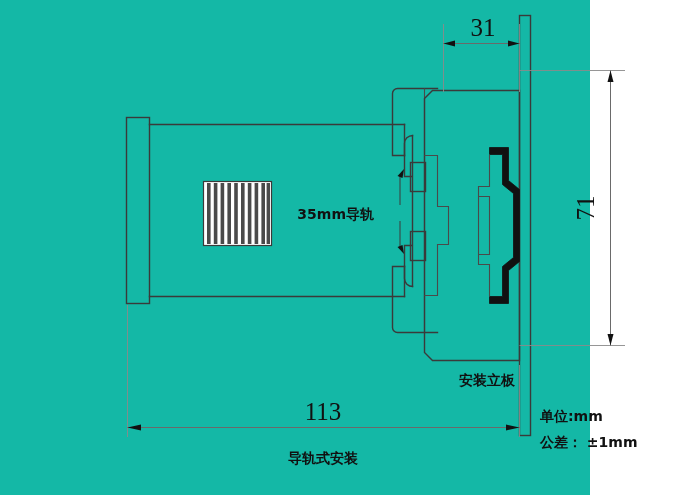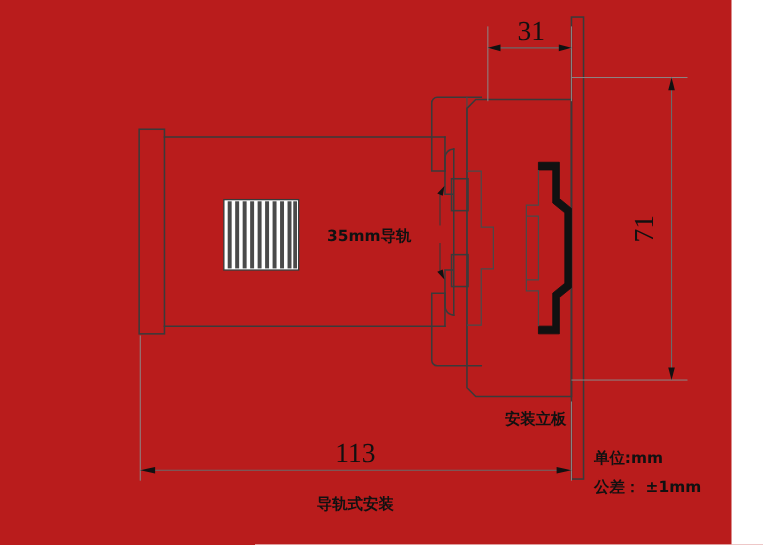--- a/index.html
+++ b/index.html
@@ -8,23 +8,23 @@
     background: #ffffff;
   }
   body {
     width: 700px;
     height: 495px;
     font-family: "Liberation Sans", sans-serif;
     overflow: hidden;
   }
   #drawing-root {
     position: relative;
-    width: 665px;
+    width: 590px;
     height: 495px;
-    background: #b91c1c;
+    background: #14b8a6;
   }
   svg.drawing {
     display: block;
     width: 700px;
     height: 495px;
   }
   .outline {
     fill: none;
     stroke: #3a3a3a;
     stroke-width: 1.4;

